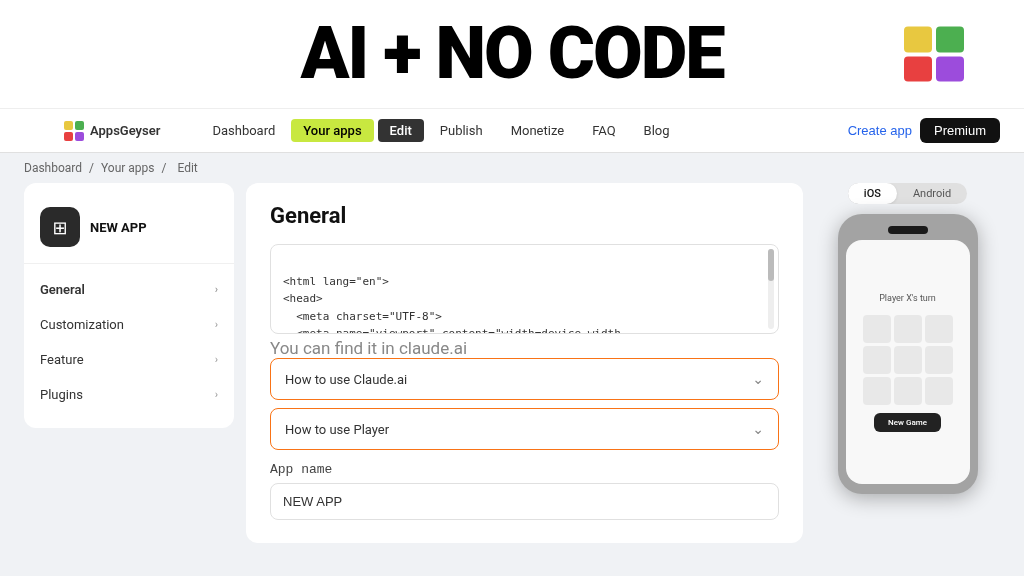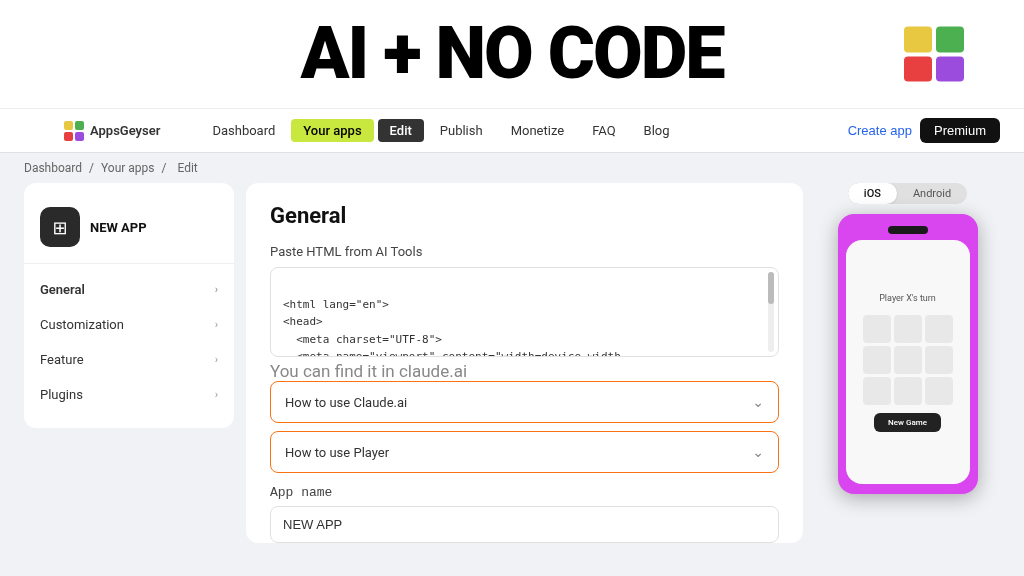--- a/index.html
+++ b/index.html
@@ -227,22 +227,22 @@
       padding: 4px 16px;
       font-size: 11px;
       cursor: pointer;
       color: #555;
     }
     .os-tab.active { background: #fff; border-radius: 20px; color: #111; font-weight: 500; box-shadow: 0 1px 3px rgba(0,0,0,0.1); }
 
     .phone {
       width: 140px;
       height: 280px;
-      background: #d946ef;
-      border-radius: 16px;
+      background: #a3a3a3;
+      border-radius: 24px;
       padding: 12px 8px;
       position: relative;
       box-shadow: 0 4px 20px rgba(0,0,0,0.3);
     }
     .phone-notch {
       width: 40px;
       height: 8px;
       background: #1a1a1a;
       border-radius: 4px;
       margin: 0 auto 6px;
@@ -349,21 +349,20 @@
         <span class="chevron">›</span>
       </div>
       <div class="sidebar-item">
         <span>Plugins</span>
         <span class="chevron">›</span>
       </div>
     </div>
 
     <div class="main-panel">
       <h2 class="panel-title">General</h2>
-      <p class="section-label">Paste HTML from AI Tools</p>
       <div class="code-box">
         <span style="white-space:pre; display:block;">
 &lt;html lang="en"&gt;
 &lt;head&gt;
   &lt;meta charset="UTF-8"&gt;
   &lt;meta name="viewport" content="width=device-width,
 initial-scale=1.0"&gt;</span>
         <div class="code-scrollbar">
           <div class="code-scrollbar-thumb"></div>
         </div>

